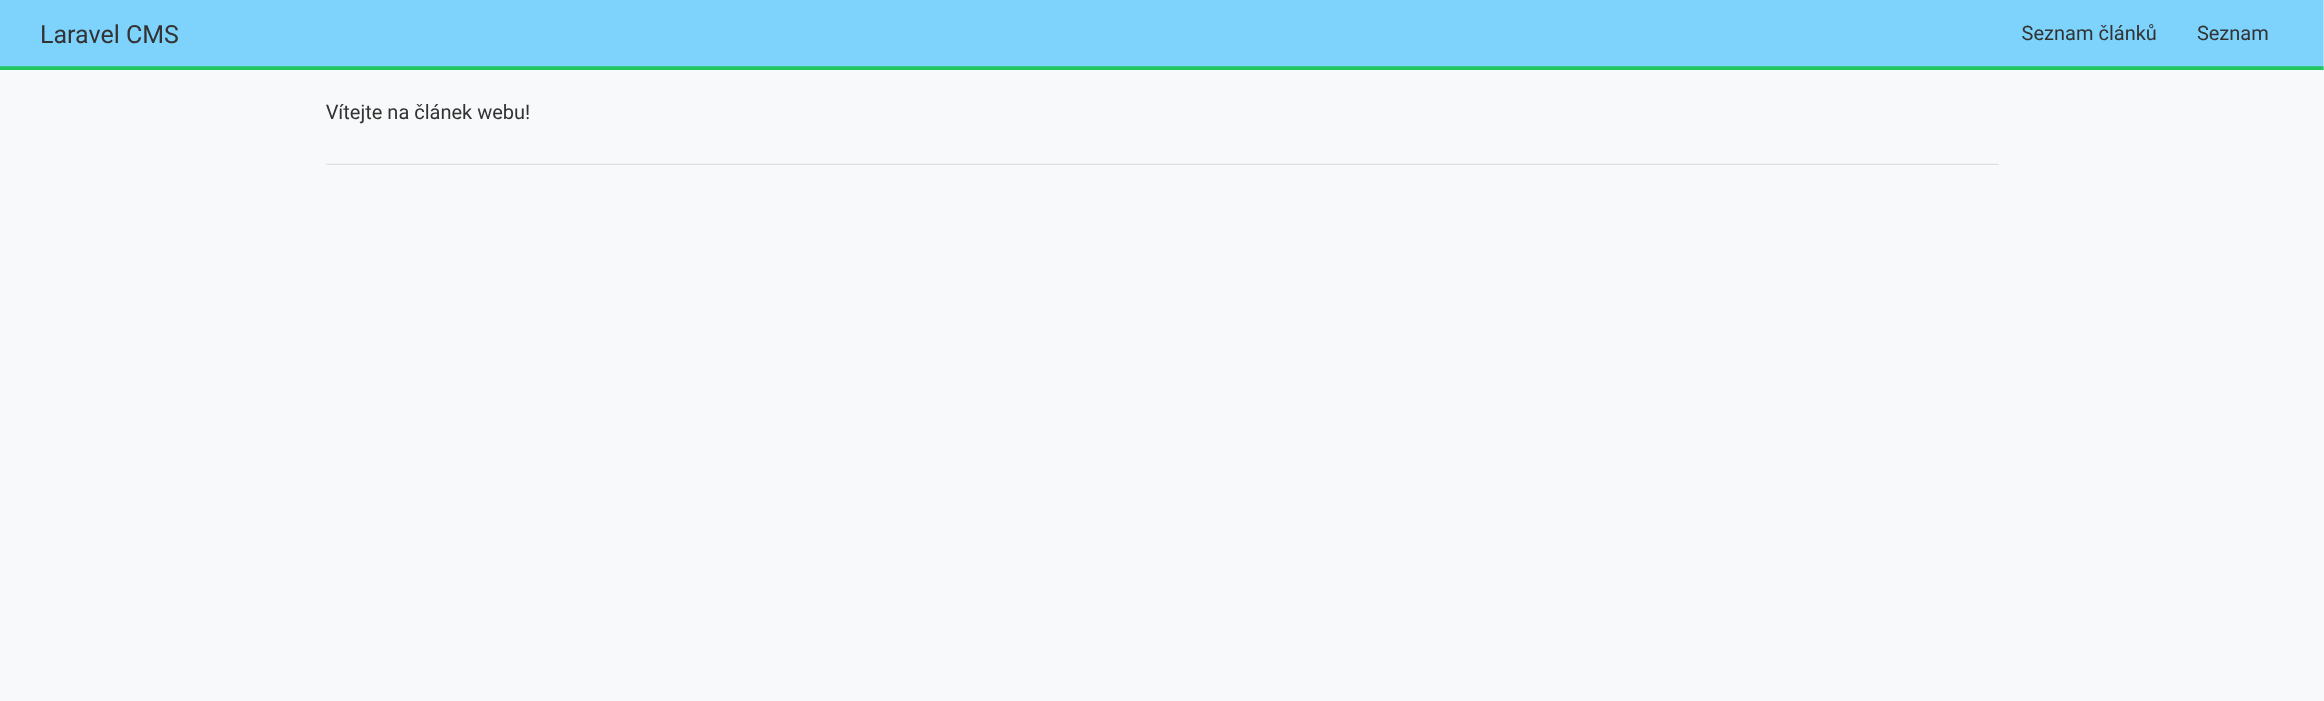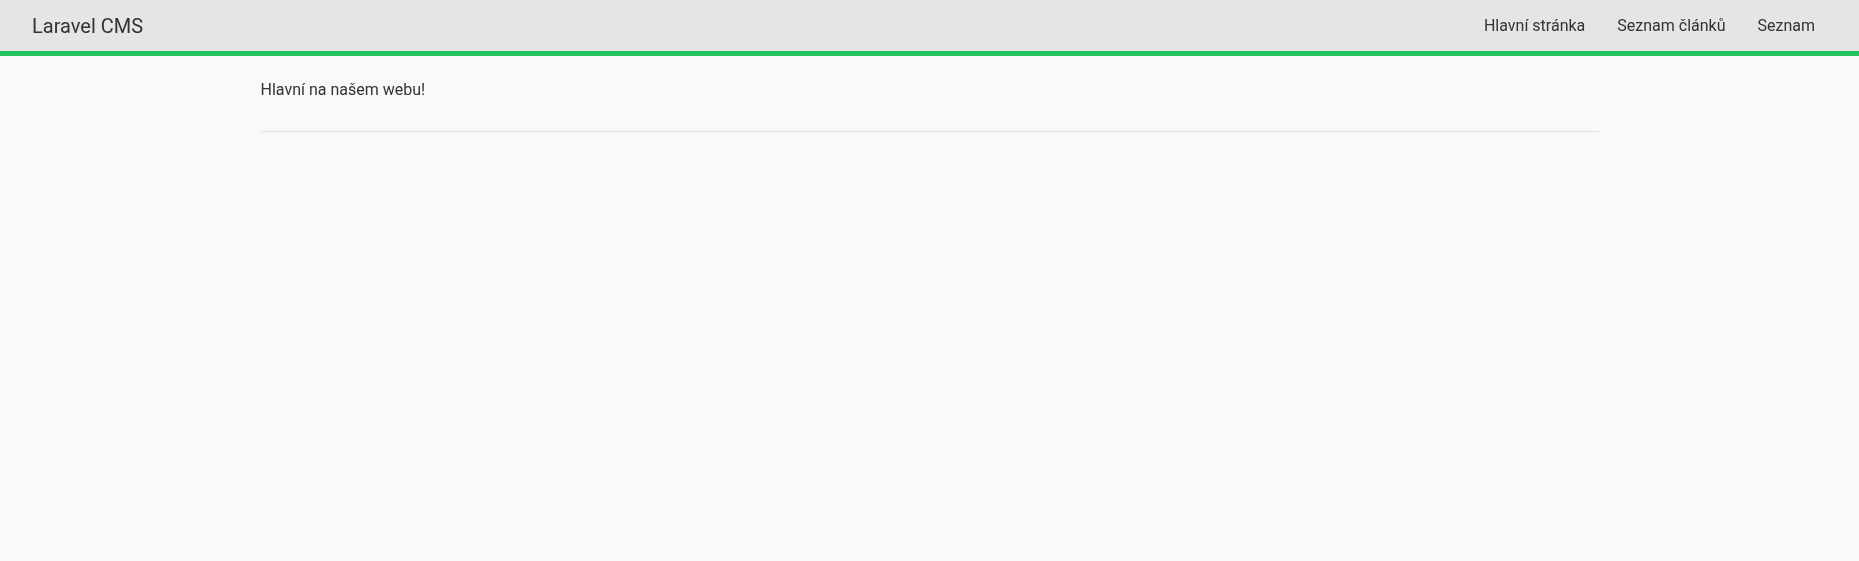--- a/index.html
+++ b/index.html
@@ -6,22 +6,22 @@
       margin: 0;
       padding: 0;
       box-sizing: border-box;
     }
     body {
       font-family: -apple-system, BlinkMacSystemFont, "Segoe UI", Roboto, "Helvetica Neue", Arial, sans-serif;
       color: #212529;
       background: #f8f9fa;
     }
     .navbar {
-      background: #e5e5e5;
-      border-bottom: 5px solid #22c55e;
+      background: #7dd3fc;
+      border-bottom: 3px solid #22c55e;
       padding: 0.5rem 1rem;
       display: flex;
       justify-content: space-between;
       align-items: center;
       min-height: 56px;
     }
     .navbar-brand {
       font-size: 1.25rem;
       color: #333;
       text-decoration: none;
@@ -81,27 +81,24 @@
       text-decoration: none;
     }
   </style>
 </head>
 <body>
 
 <nav class="navbar">
   <a href="#" class="navbar-brand">Laravel CMS</a>
   <ul class="navbar-nav">
     <li>
-      <a href="#">Hlavní stránka</a>
-    </li>
-    <li>
       <a href="#">Seznam článků</a>
     </li>
     <li>
       <a href="#">Seznam</a>
     </li>
   </ul>
 </nav>
 
 <div class="container">
-  <p class="description">Hlavní na našem webu!</p>
+  <p class="description">Vítejte na článek webu!</p>
   <hr>
 </div>
 
 </body></html>

